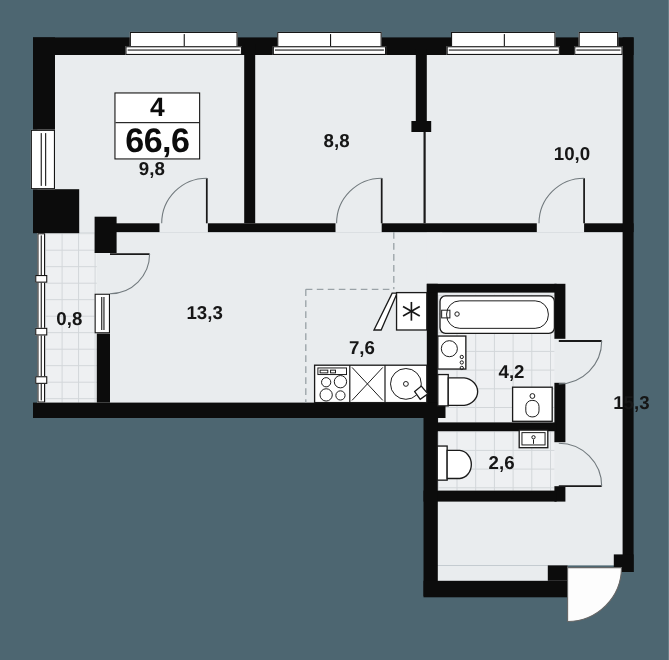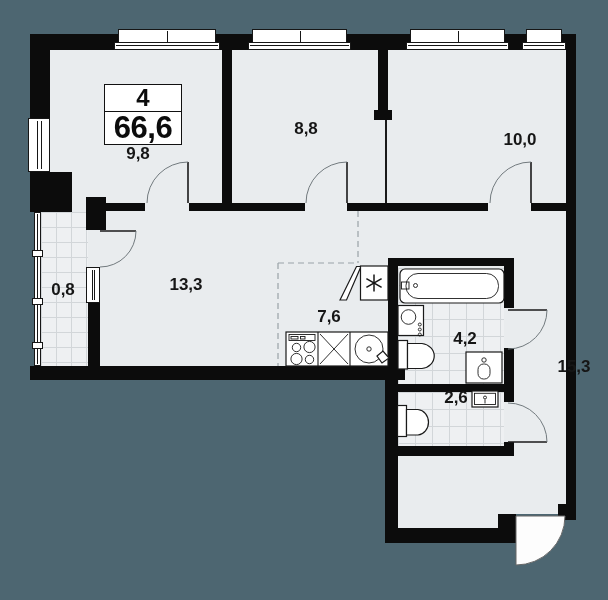--- a/index.html
+++ b/index.html
@@ -222,15 +222,15 @@
   </div>
 
   <div class="lbl" style="left:138px;top:154px;text-align:center;">9,8</div>
   <div class="lbl" style="left:306px;top:129px;">8,8</div>
   <div class="lbl" style="left:476px;top:140px;margin-left:44px;">10,0</div>
   <div class="lbl" style="left:63px;top:290px;">0,8</div>
   <div class="lbl" style="left:186px;top:285px;">13,3</div>
   <div class="lbl" style="left:329px;top:317px;">7,6</div>
   <div class="lbl" style="left:465px;top:339px;text-align:right;">4,2</div>
   <div class="lbl" style="left:534px;top:367px;margin-left:40px;">15,3</div>
-  <div class="lbl" style="left:456px;top:398px;">2,6</div>
+  <div class="lbl" style="left:456px;top:421px;">2,6</div>
 
 </div>
 
 </body></html>

